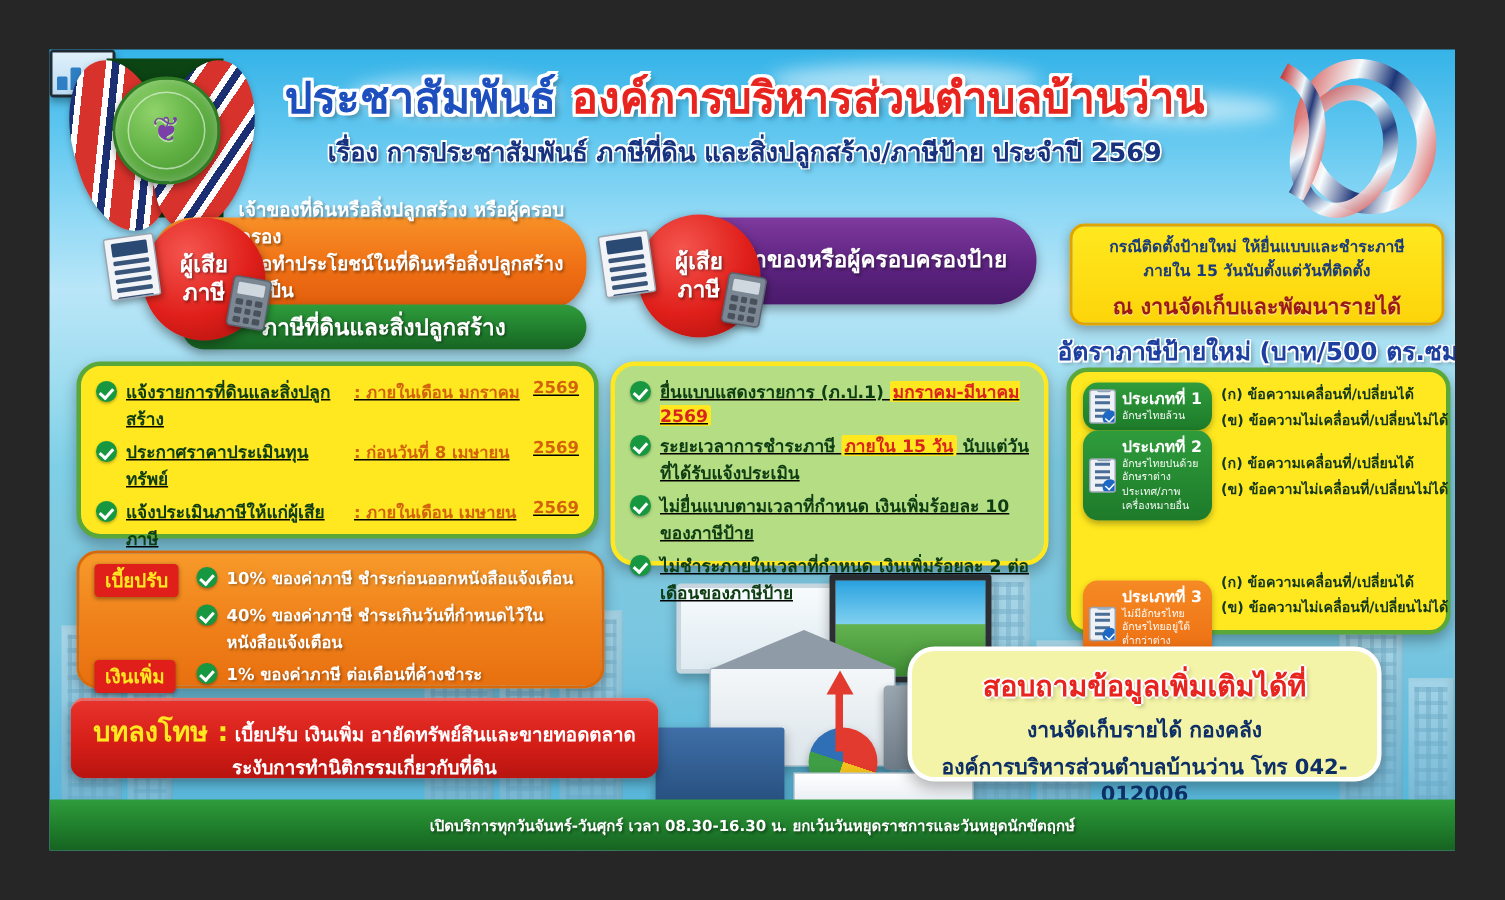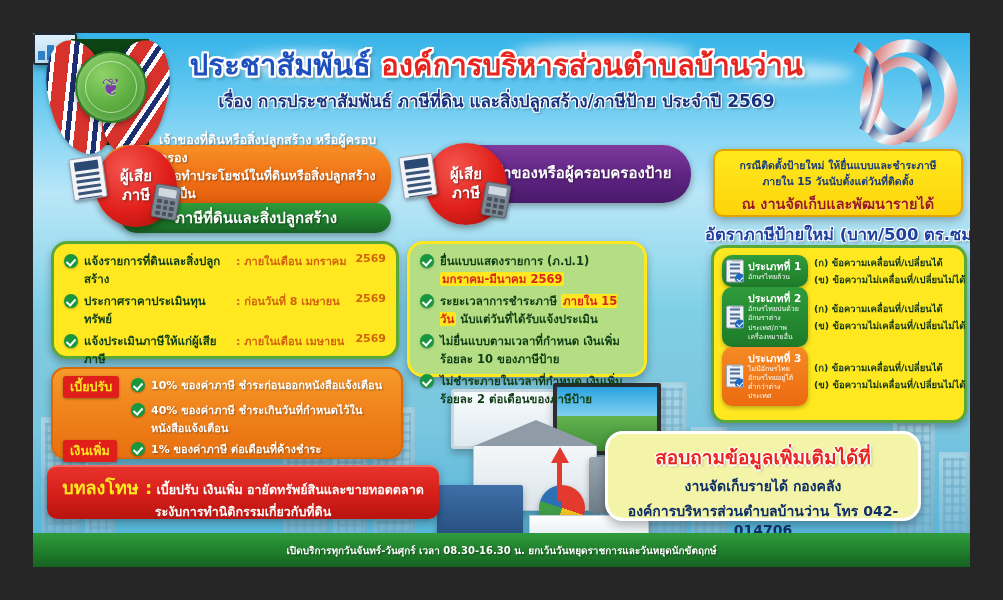--- a/index.html
+++ b/index.html
@@ -162,20 +162,21 @@
     justify-content:center;
   }
   .banner-body { padding: 6px 14px 6px 58px; font-size: 12.5px; line-height: 1.45;
     text-shadow: 1px 1px 2px rgba(0,0,0,.4); }
   .banner-cat { font-size: 15px; text-shadow: 1px 1px 2px rgba(0,0,0,.45); }
 
   
   .card {
     position: absolute; border-radius: 16px; z-index: 4;
     box-shadow: 0 4px 9px rgba(0,0,0,.3);
+    text-decoration: underline;
   }
   .card-yellow { background: #ffe81f; border: 3px solid #5aa83a; }
   .card-green  { background: #b4dd84; border: 3px solid #ffe81f; }
 
   .row { display:flex; align-items:flex-start; gap:6px; margin-bottom: 4px; }
   .chk {
     flex: 0 0 auto; width: 14px; height: 14px; border-radius: 50%;
     background: #17973f; position: relative; margin-top: 2px;
     box-shadow: 0 1px 2px rgba(0,0,0,.3);
   }
@@ -212,21 +213,21 @@
     padding: 7px 8px; display:flex; flex-direction:column; gap:6px;
   }
   .rate-row { display:flex; align-items:stretch; gap:6px; }
   .rate-type {
     flex: 0 0 86px; border-radius: 10px; color:#fff; padding:5px 5px 5px 26px;
     position:relative; display:flex; flex-direction:column; 
     box-shadow: 0 2px 4px rgba(0,0,0,.28);
   }
   .rate-type.t1 { background: linear-gradient(180deg,#2f9c3c,#1d7a29); }
   .rate-type.t2 { background: linear-gradient(180deg,#2f9c3c,#1d7a29); }
-  .rate-type.t3 { background: linear-gradient(180deg,#f58a24,#ec6a10); }
+  .rate-type.t3 { background: linear-gradient(180deg,#f58a24,#ec6a10); margin-top: 40px; }
   .clip-icon {
     position:absolute; left:4px; top:50%; transform:translateY(-50%);
     width:18px; height:23px; background:#eef2f6; border:1px solid #9aa6b2;
     border-radius:2px; overflow:hidden;
   }
   .clip-icon b { display:block; height:2px; margin:2.5px 3px; background:#4a6d96; }
   .clip-icon .tab {
     position:absolute; left:4px; top:-3px; width:10px; height:4px;
     background:#8ea3ba; border-radius:2px;
   }
@@ -519,21 +520,21 @@
         </div>
         <div class="row">
           <div class="chk"></div>
           <span class="lbl" style="flex: 1 1 auto;">ผ่อนชำระภาษี</span>
           <span class="val" style="flex: 0 0 112px; text-align: left;">: มิถุนายน - สิงหาคม</span>
           <span class="yr" style="flex: 0 0 32px; text-align: right;">2569</span>
         </div>
       </div>
   </div>
 
-  <div class="card card-green" style="left:374px;top:208px;width:240px;height:136px;padding:8px 10px;">
+  <div class="card card-green" style="left:374px;top:208px;width:292px;height:136px;padding:8px 10px;">
     <div id="sign-rows">
         <div class="row">
           <div class="chk"></div>
           <div class="lbl"><span>ยื่นแบบแสดงรายการ (ภ.ป.1) </span><span class="hl">มกราคม-มีนาคม 2569</span></div>
         </div>
         <div class="row">
           <div class="chk"></div>
           <div class="lbl"><span>ระยะเวลาการชำระภาษี </span><span class="hl">ภายใน 15 วัน</span><span> นับแต่วันที่ได้รับแจ้งประเมิน</span></div>
         </div>
         <div class="row">
@@ -648,20 +649,20 @@
   <div class="punish" style="left:14px;top:432px;width:392px;height:54px;">
     <div>
       <span class="punish-tag">บทลงโทษ :</span><span class="punish-txt"> เบี้ยปรับ เงินเพิ่ม อายัดทรัพย์สินและขายทอดตลาด</span>
     </div>
     <div class="punish-txt">ระงับการทำนิติกรรมเกี่ยวกับที่ดิน</div>
   </div>
 
   <div class="contact" style="left:572px;top:398px;width:316px;height:90px;">
     <div class="contact-head">สอบถามข้อมูลเพิ่มเติมได้ที่</div>
     <div class="contact-line">งานจัดเก็บรายได้ กองคลัง</div>
-    <div class="contact-line">องค์การบริหารส่วนตำบลบ้านว่าน โทร 042-014706</div>
+    <div class="contact-line">องค์การบริหารส่วนตำบลบ้านว่าน โทร 042-012006</div>
   </div>
 
   <div class="footer">
     <span class="footer-txt">เปิดบริการทุกวันจันทร์-วันศุกร์ เวลา 08.30-16.30 น. ยกเว้นวันหยุดราชการและวันหยุดนักขัตฤกษ์</span>
   </div>
 
 </div>
 
 </body></html>

